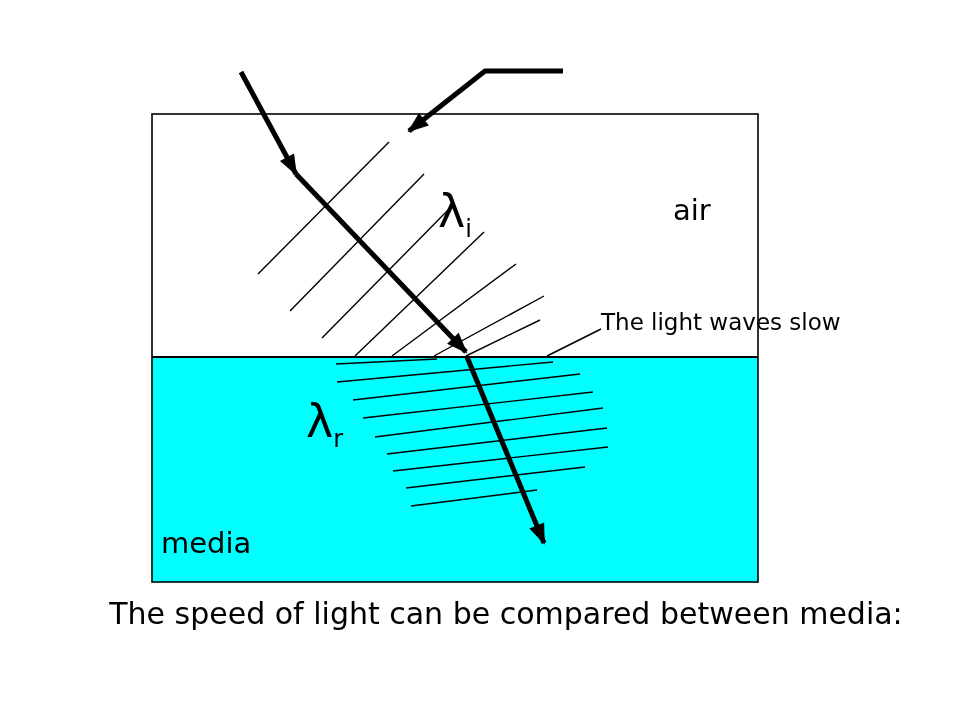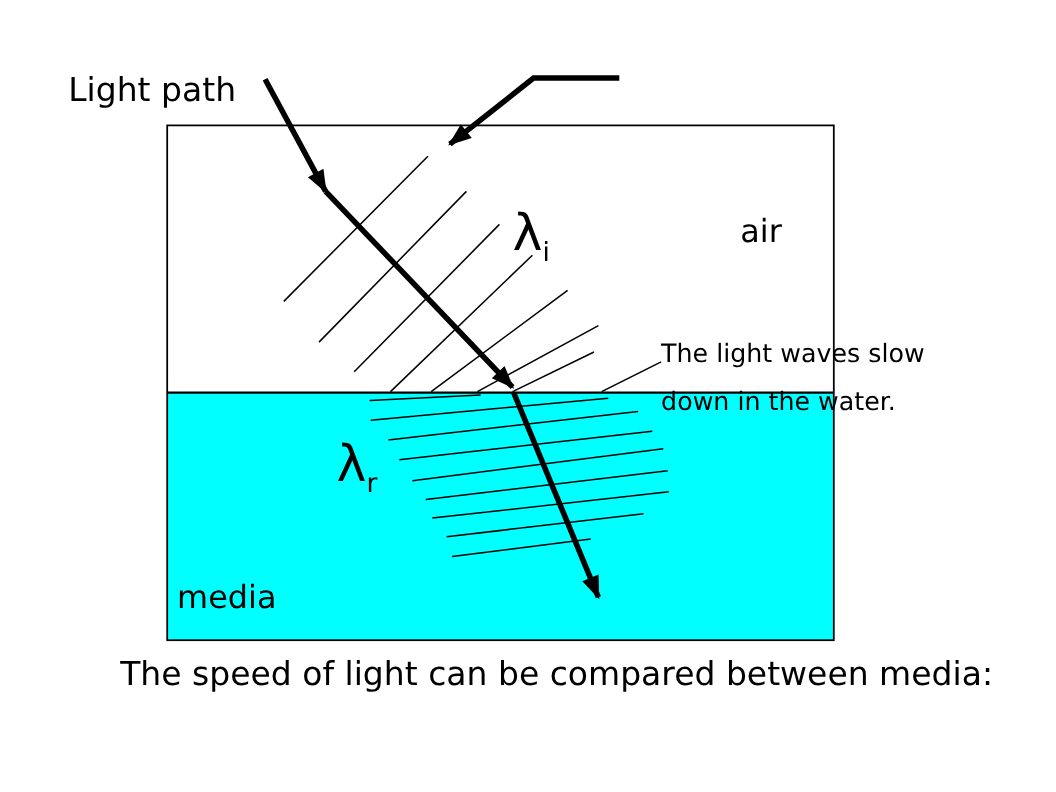--- a/index.html
+++ b/index.html
@@ -11,21 +11,21 @@
   .lbl{position:absolute;white-space:nowrap;line-height:1.15;}
   #light-path-label{left:62px;top:66px;font-size:30px;}
   #wave-crests-label{left:584px;top:66px;font-size:30px;}
   #air-label{left:641px;top:194px;font-size:29px;margin-left:32px;}
   #water-label{left:161px;top:527px;font-size:29px;}
   #note{left:601px;top:300px;font-size:23px;line-height:44px;}
   #caption{left:52px;top:597px;width:908px;text-align:center;font-size:30px;white-space:nowrap;}
   #equation{left:52px;top:638px;width:908px;text-align:center;font-size:29px;font-weight:bold;}
   .lambda{position:absolute;font-size:46px;line-height:1;}
   .lambda sub{font-size:24px;line-height:1;}
-  #lambda-i{left:466px;top:188px;text-align:center;}
+  #lambda-i{left:438px;top:188px;text-align:center;}
   #lambda-r{left:306px;top:398px;}
 </style>
 </head>
 <body>
 
 <div id="canvas" style="background: rgb(255, 255, 255);">
 
   <svg id="diagram" width="960" height="720" viewBox="0 0 960 720">
     <defs>
       <marker id="arrowhead" markerUnits="userSpaceOnUse" markerWidth="26" markerHeight="22" refX="21" refY="10" orient="auto">
@@ -53,36 +53,34 @@
         <line x1="411" y1="506" x2="537" y2="490" stroke="#000000" stroke-width="1.4"></line>
         <line x1="152" y1="357" x2="758" y2="357" stroke="#000000" stroke-width="2"></line>
         <rect x="152" y="114" width="606" height="468" fill="none" stroke="#000000" stroke-width="1.6"></rect>
         <polyline points="563,71 485,71 409,131" fill="none" stroke="#000000" stroke-width="5" marker-end="url(#arrowhead)"></polyline>
         <line x1="241" y1="72" x2="296" y2="174" stroke="#000000" stroke-width="5" marker-end="url(#arrowhead)"></line>
         <line x1="296" y1="174" x2="466" y2="352" stroke="#000000" stroke-width="5" marker-end="url(#arrowhead)"></line>
         <line x1="467" y1="357" x2="544" y2="543" stroke="#000000" stroke-width="5" marker-end="url(#arrowhead)"></line>
       </g>
   </svg>
 
-  <div class="lbl" id="light-path-label">Light path</div>
 
 
   <div class="lbl" id="air-label">air</div>
 
   <div class="lbl" id="water-label">media</div>
 
   <div class="lbl lambda" id="lambda-i">
     <span>λ</span><sub>i</sub>
   </div>
 
   <div class="lbl lambda" id="lambda-r">
     <span>λ</span><sub>r</sub>
   </div>
 
   <div class="lbl" id="note">
     <div>The light waves slow</div>
-    <div>down in the water.</div>
   </div>
 
   <div class="lbl" id="caption">The speed of light can be compared between media:</div>
 
 
 </div>
 
 </body></html>

